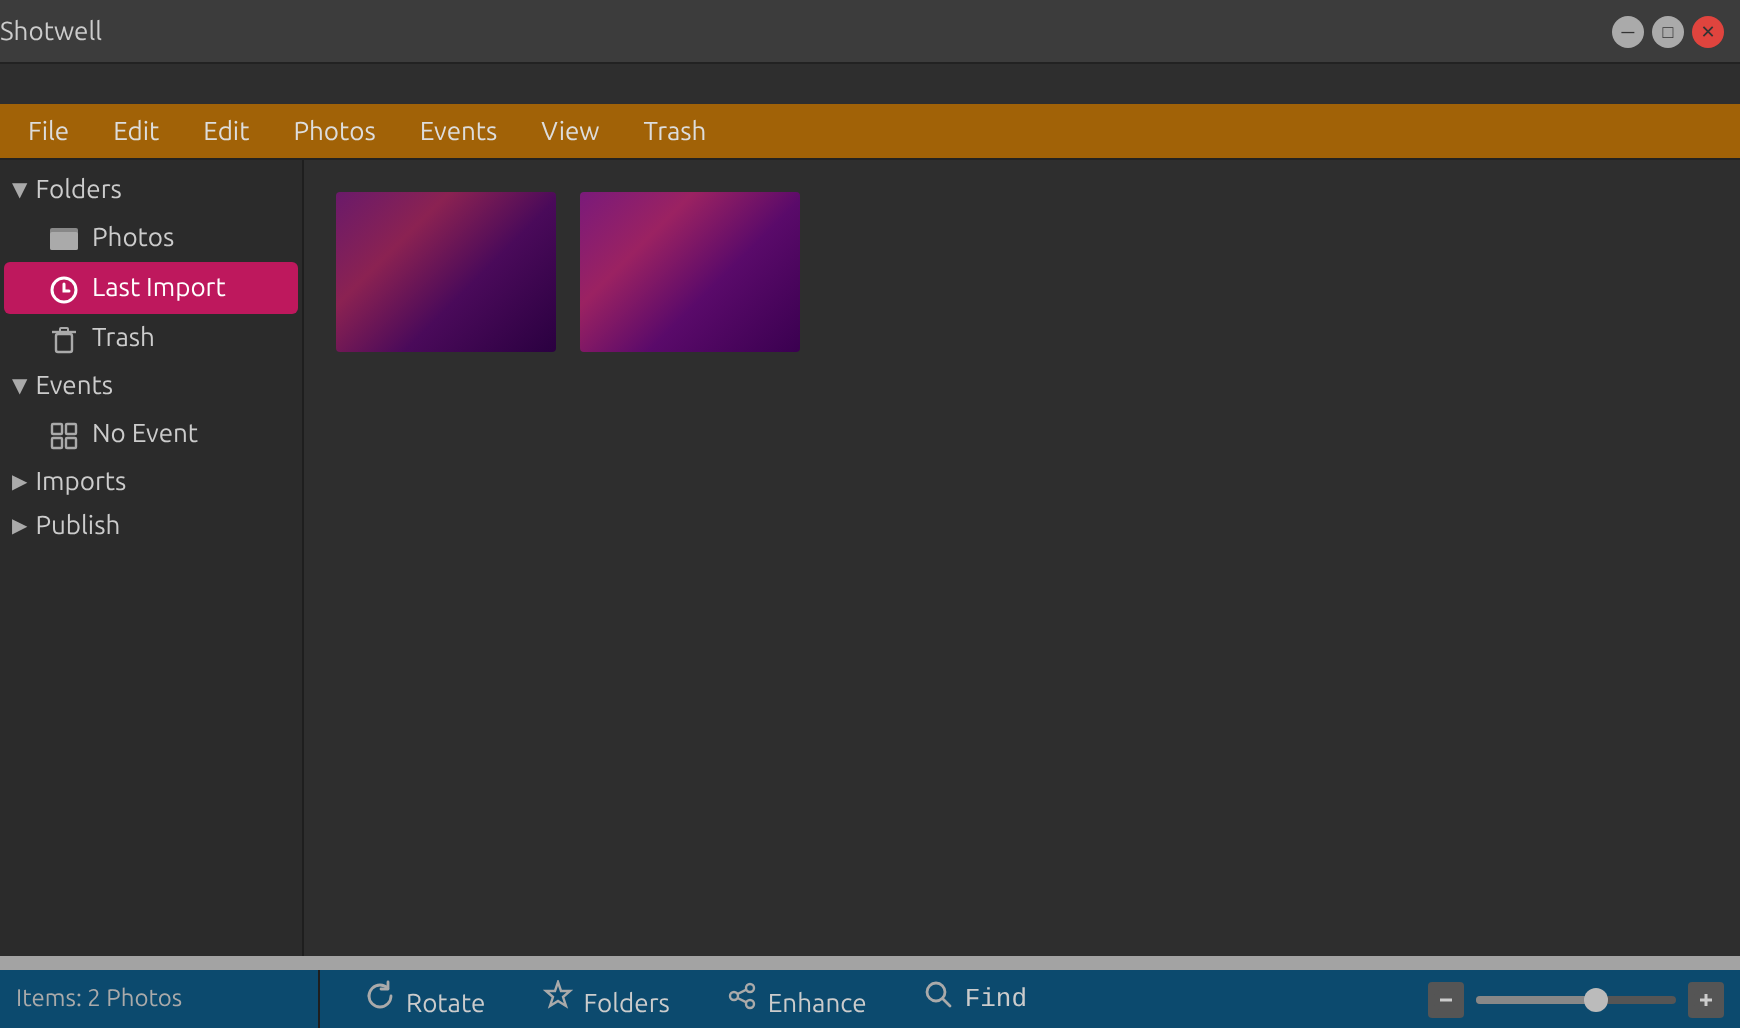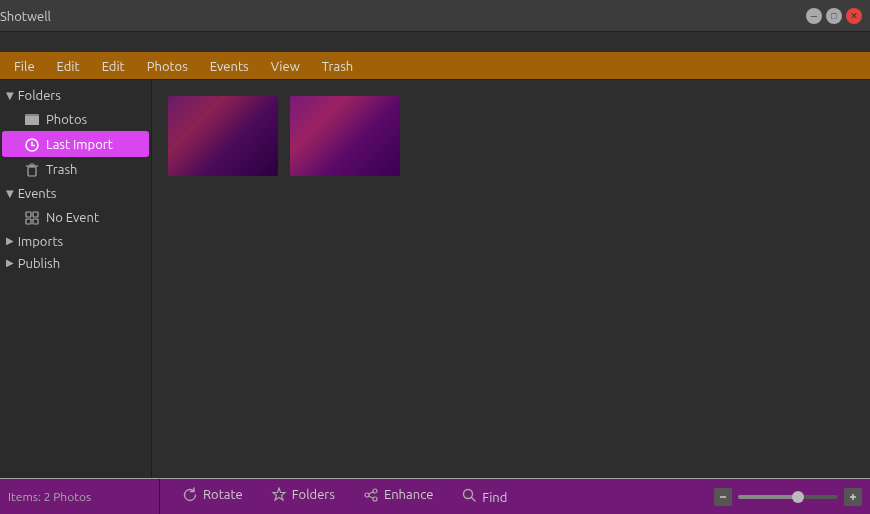--- a/index.html
+++ b/index.html
@@ -107,21 +107,21 @@
       align-items: center;
       padding: 4px 8px 4px 22px;
       color: #ccc;
       font-size: 13px;
       cursor: pointer;
       gap: 6px;
       border-radius: 3px;
       margin: 0 2px;
     }
     .sidebar-item.active {
-      background: #d946ef;
+      background: #be185d;
       color: #fff;
     }
     .sidebar-icon {
       font-size: 14px;
       width: 16px;
       text-align: center;
       flex-shrink: 0;
     }
 
     
@@ -149,22 +149,22 @@
     .photo-purple {
       background: linear-gradient(135deg, #6a1a6a 0%, #8b2252 30%, #4a0a5a 60%, #2a0040 100%);
     }
     .photo-purple2 {
       background: linear-gradient(135deg, #7a1a7a 0%, #9b2262 30%, #5a0a6a 60%, #3a0050 100%);
     }
 
     
     #statusbar {
       height: 36px;
-      background: #701a75;
-      border-top: 1px solid #a3a3a3;
+      background: #0c4a6e;
+      border-top: 7px solid #a3a3a3;
       display: flex;
       align-items: center;
       padding: 0 8px;
       gap: 0;
     }
     #statusbar-left {
       width: 152px;
       color: #aaa;
       font-size: 12px;
       flex-shrink: 0;
@@ -176,21 +176,21 @@
     }
     #statusbar-right {
       flex: 1;
       display: flex;
       align-items: center;
       padding-left: 8px;
       gap: 0;
     }
     .toolbar-btn {
       display: flex;
-      align-items: flex-start;
+      align-items: flex-end;
       gap: 5px;
       padding: 4px 14px;
       color: #ccc;
       cursor: pointer;
       font-size: 13px;
       border-radius: 3px;
     }
     .toolbar-icon {
       font-size: 15px;
       color: #aaa;
@@ -246,20 +246,21 @@
 
     
     .find-btn {
       display: flex;
       align-items: center;
       gap: 5px;
       padding: 4px 14px;
       color: #ccc;
       cursor: pointer;
       font-size: 13px;
+      font-family: Liberation Mono, monospace;
     }
 
     
     .icon-svg { width: 16px; height: 16px; display: inline-block; vertical-align: middle; }
   </style>
 </head>
 <body>
 
 <div id="titlebar">
   <span id="titlebar-title">Shotwell</span>

